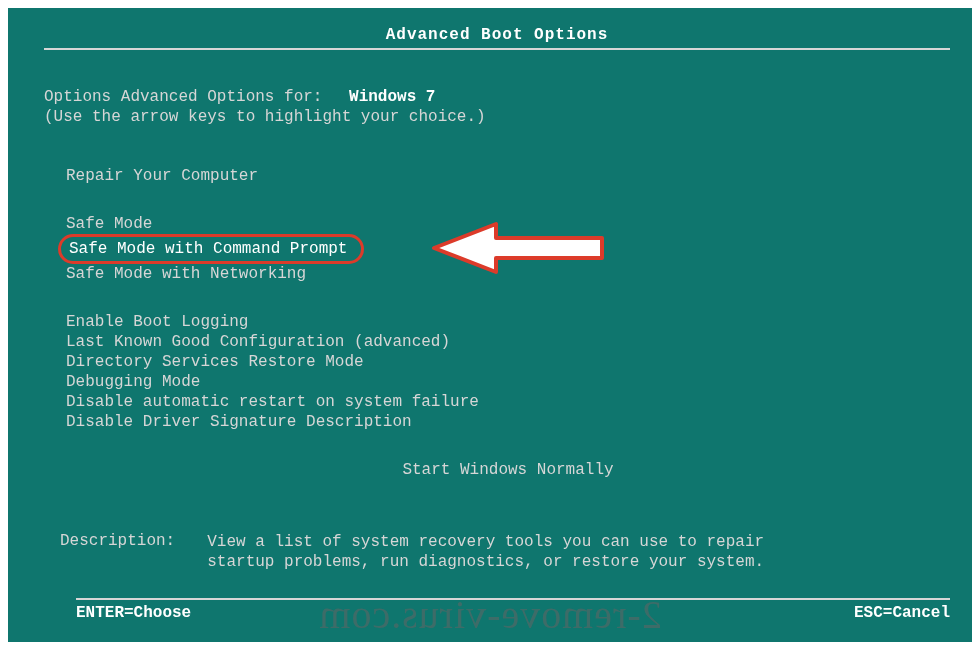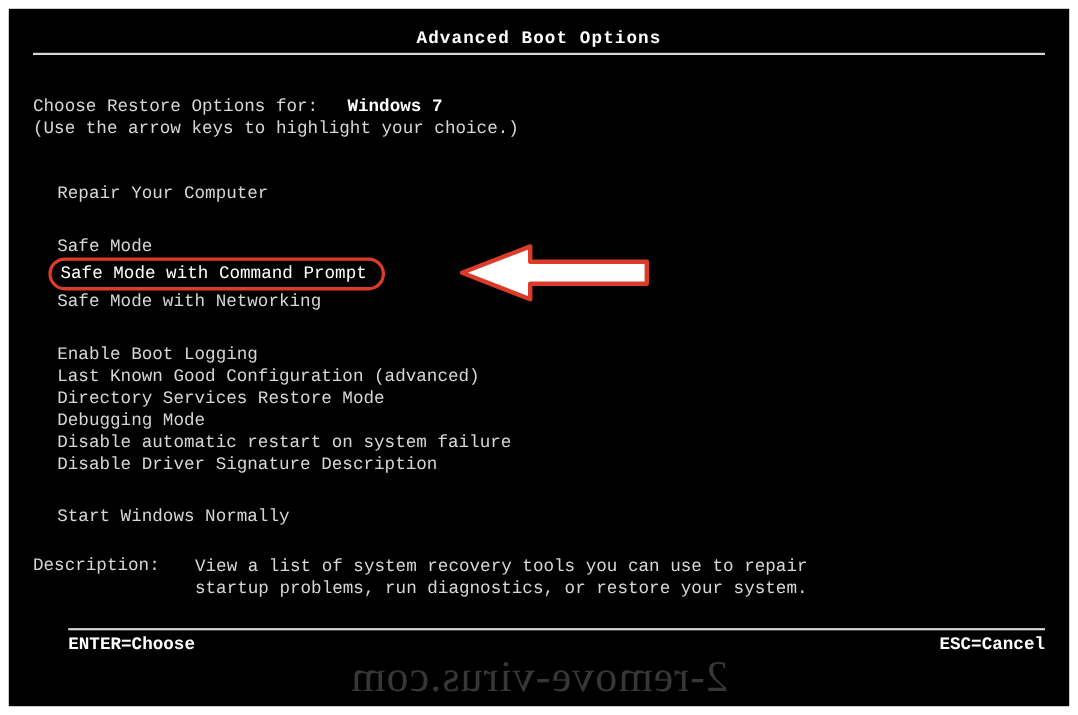--- a/index.html
+++ b/index.html
@@ -12,40 +12,40 @@
     font-size: 16px;
     color: #d6d6d6;
     position: relative;
   }
   .screen {
     position: absolute;
     top: 8px;
     left: 8px;
     right: 8px;
     bottom: 8px;
-    background: #000000;
-    padding: 18px 22px 14px 22px;
+    background: #0f766e;
+    padding: 18px 22px 14px 36px;
   }
   .title-wrap {
     text-align: center;
     border-bottom: 2px solid #d6d6d6;
     padding-bottom: 4px;
     margin-bottom: 38px;
   }
   .title {
     color: #fff;
     font-weight: bold;
     letter-spacing: 1px;
   }
   .choose-line { margin-bottom: 2px; }
   .os-name { color: #fff; font-weight: bold; margin-left: 17px; }
   .hint { margin-bottom: 40px; }
   .menu { margin-left: 22px; }
   .menu-group { margin-bottom: 28px; }
-  .menu-group.last { margin-bottom: 25px; }
+  .menu-group.last { margin-bottom: 52px; text-align: center; }
   .menu-item { line-height: 20px; white-space: nowrap; position: relative; }
   .highlight {
     display: inline-block;
     border: 3px solid #dc3b2a;
     border-radius: 16px;
     padding: 2px 14px 2px 8px;
     margin-left: -8px;
     color: #fff;
   }
   .arrow-svg {
@@ -56,21 +56,21 @@
     height: 60px;
     pointer-events: none;
   }
   .arrow-shape {
     fill: #fff;
     stroke: #dc3b2a;
     stroke-width: 4;
     stroke-linejoin: round;
   }
   .desc-row { display: flex; gap: 32px; margin-bottom: 26px; }
-  .desc-label { white-space: nowrap; }
+  .desc-label { white-space: nowrap; margin-left: 16px; }
   .desc-text { max-width: 560px; line-height: 20px; }
   .footer-line {
     border-top: 2px solid #d6d6d6;
     padding-top: 4px;
     display: flex;
     justify-content: space-between;
     font-weight: bold;
     color: #fff;
     margin-left: 32px;
   }
@@ -90,21 +90,21 @@
 </head>
 <body>
 
 <div class="screen">
 
   <div class="title-wrap">
     <span class="title">Advanced Boot Options</span>
   </div>
 
   <div class="choose-line">
-    <span>Choose Restore Options for: </span><span class="os-name">Windows 7</span>
+    <span>Options Advanced Options for: </span><span class="os-name">Windows 7</span>
   </div>
   <div class="hint">(Use the arrow keys to highlight your choice.)</div>
 
   <div class="menu">
 
     <div class="menu-group">
       <div class="menu-item">Repair Your Computer</div>
     </div>
 
     <div class="menu-group">

